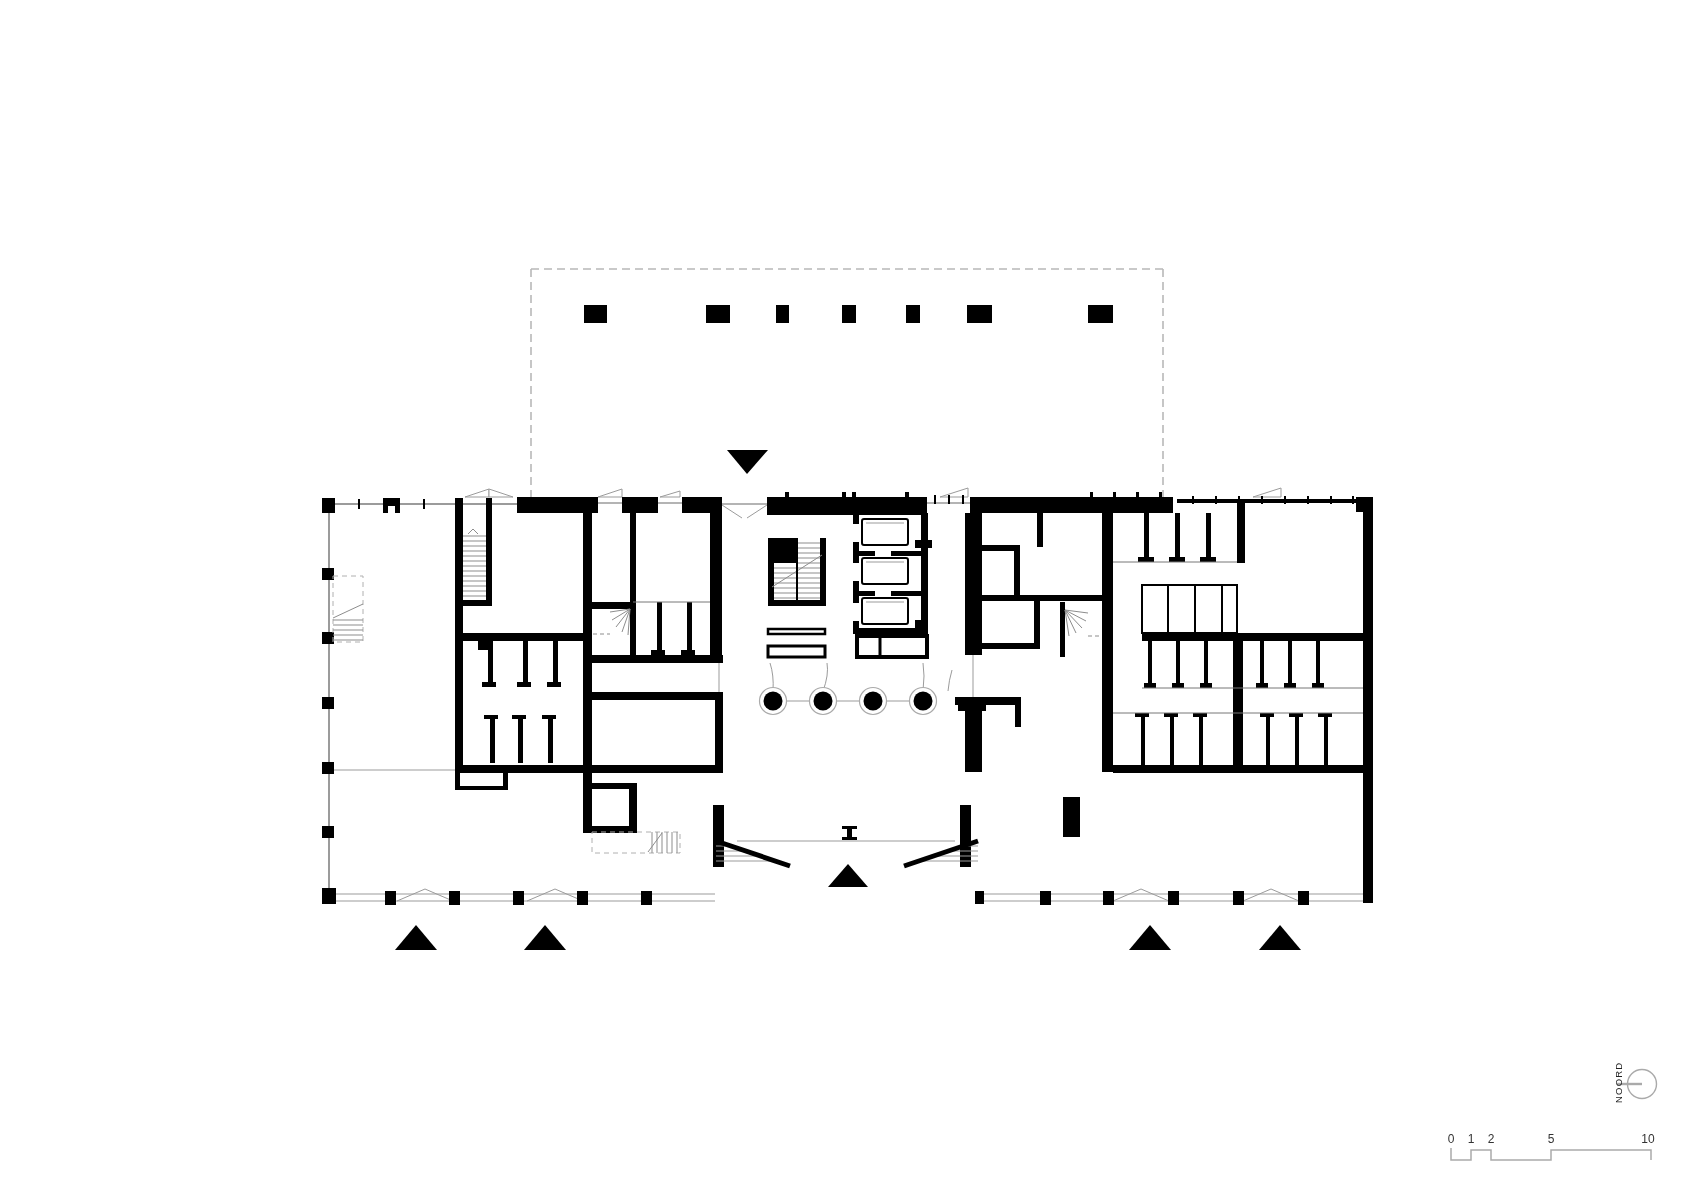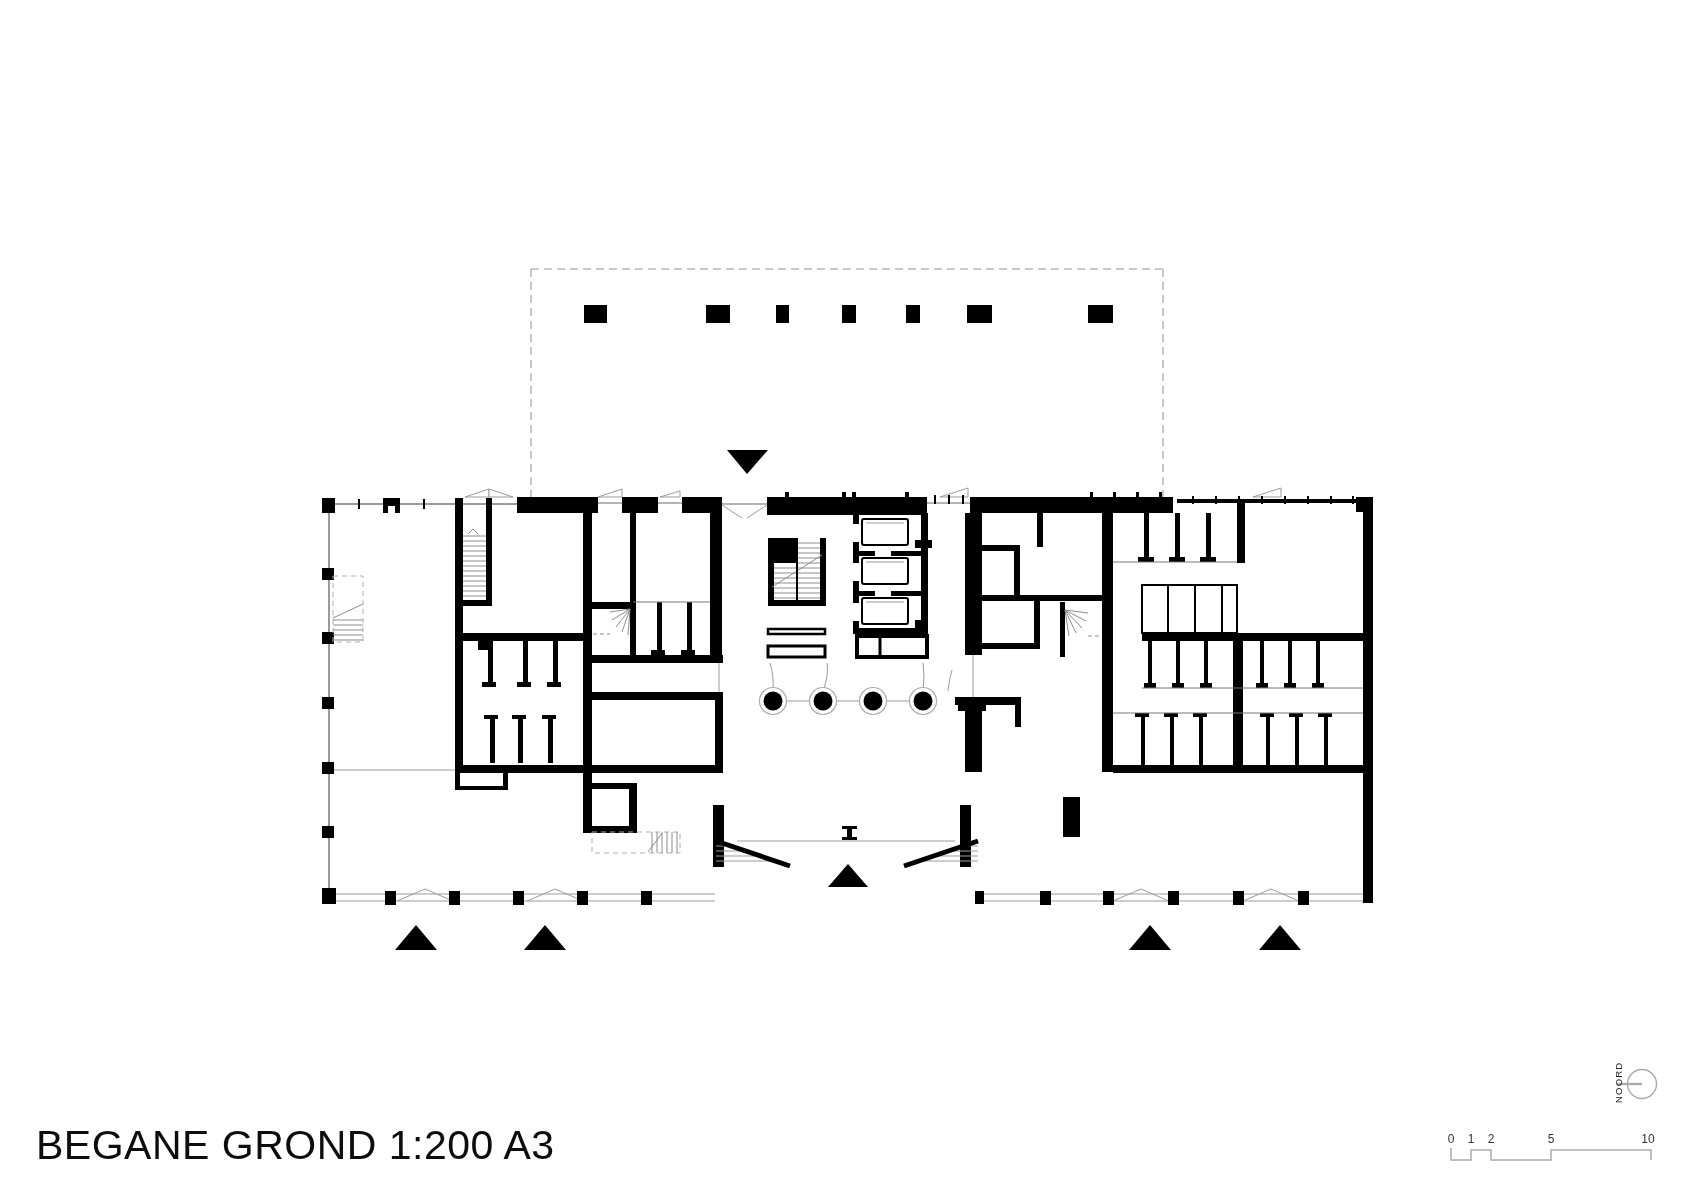--- a/index.html
+++ b/index.html
@@ -367,15 +367,14 @@
       <g font-size="12" fill="#333" text-anchor="middle">
         <text x="1451" y="1143">0</text>
         <text x="1471" y="1143">1</text>
         <text x="1491" y="1143">2</text>
         <text x="1551" y="1143">5</text>
         <text x="1648" y="1143">10</text>
       </g>
     </g>
   </svg>
 
-  <div class="title-block">BEGANE GROND 1:200 A3</div>
 
 </div>
 
 </body></html>

